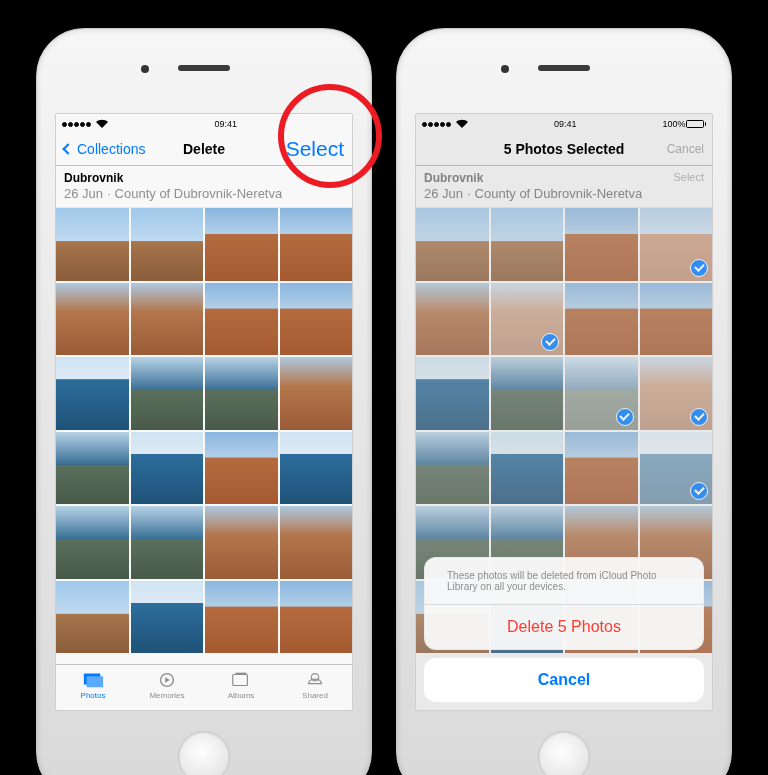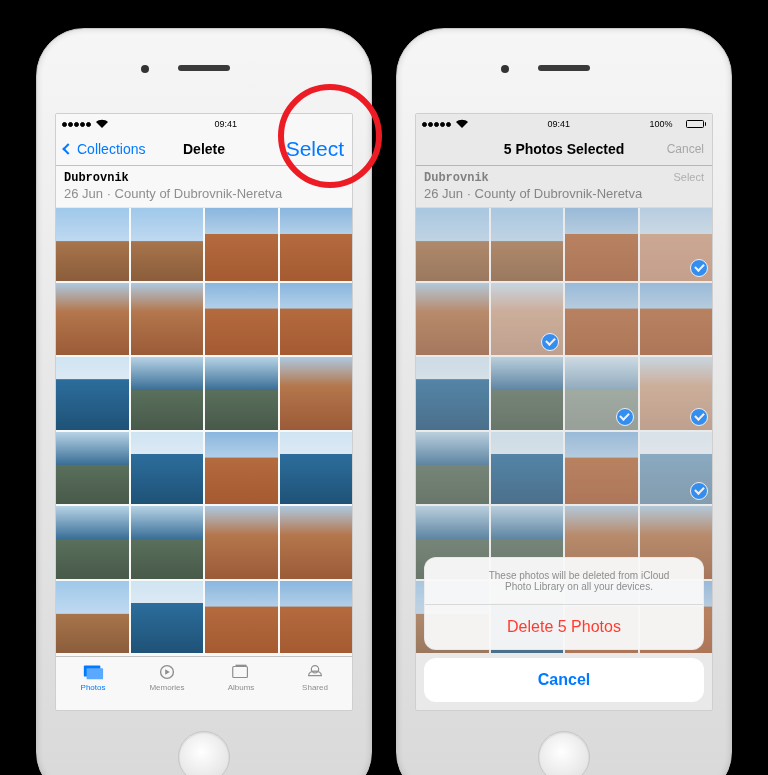--- a/index.html
+++ b/index.html
@@ -33,65 +33,65 @@
     background: radial-gradient(circle at 45% 40%, #fff, #e6e6e6 70%);
     box-shadow: inset 0 1px 2px rgba(0,0,0,.1);
   }
 
   
   .status { height:18px; font-size:9px; display:flex; align-items:center; justify-content:space-between; padding:2px 6px 0; color:#000; background:#f8f8f8; }
   .status .dots span { display:inline-block; width:5px; height:5px; border-radius:50%; border:.8px solid #000; margin-right:1px; }
   .status .dots span.f { background:#000; }
   .status .wifi svg { width:12px; height:9px; }
   .status .left { display:flex; align-items:center; gap:4px; }
-  .status .right { display:flex; align-items:center; gap:13px; font-size:9px; }
+  .status .right { display:flex; align-items:center; gap:0; font-size:9px; }
   .battery { display:inline-flex; align-items:center; gap:1px; }
   .battery-body { width:18px; height:8px; border:.8px solid #000; border-radius:1.5px; position:relative; padding:1px; }
   .battery-fill { background:#4cd964; height:100%; border-radius:.8px; }
   .battery-nub { width:1.5px; height:4px; background:#000; border-radius:0 1px 1px 0; }
 
   
   .navbar { height:34px; background:#f8f8f8; border-bottom:1px solid #c2c2c2; display:flex; align-items:center; justify-content:space-between; padding:0 8px; position:relative; }
   .navbar .title { position:absolute; left:0; right:0; text-align:center; font-size:14px; font-weight:600; pointer-events:none; color:#000; }
   .nav-link { color:#007aff; font-size:14px; display:flex; align-items:center; gap:2px; }
   .nav-link.big { font-size:21px; }
   .nav-link.dim { color:#b2b2b2; font-size:12px; }
   .chev { width:8px; height:8px; border-left:2px solid #007aff; border-bottom:2px solid #007aff; transform:rotate(45deg); margin-right:3px; }
 
   
   .moment-hdr { background:#f8f8f8; padding:5px 8px 6px; border-bottom:1px solid rgba(0,0,0,.06); display:flex; align-items:flex-start; justify-content:space-between; }
-  .moment-hdr .loc { font-size:12px; font-weight:600; color:#000;font-family:Liberation Mono, monospace; }
+  .moment-hdr .loc { font-size:12px; font-weight:600; color:#000; }
   .moment-hdr .sub { font-size:13px; color:#8e8e8e; margin-top:1px; }
   .moment-hdr .sel { font-size:11px; color:#bababa; }
 
   
   .grid { display:grid; grid-template-columns: repeat(4, 1fr); gap:2px; padding:0; }
   .cell { aspect-ratio:1/1; position:relative; overflow:hidden; }
   .overlay { position:absolute; inset:0; background:rgba(255,255,255,.35); }
   .check { position:absolute; right:4px; bottom:4px; width:18px; height:18px; border-radius:50%; background:#007aff; border:1.5px solid #fff; display:flex; align-items:center; justify-content:center; }
   .check::after { content:""; width:7px; height:4px; border-left:2px solid #fff; border-bottom:2px solid #fff; transform:rotate(-45deg) translate(1px,-1px); }
 
   
   .sky   { background: linear-gradient(180deg,#9fc8ea 0%,#bfd9f0 45%,#a7744b 46%,#8b5d3b 100%); }
   .roofs { background: linear-gradient(180deg,#8ab6df 0%,#b1cfe8 35%,#b46b3e 36%,#a55a31 100%); }
   .sea   { background: linear-gradient(180deg,#cfe4f2 0%,#dce9f4 30%,#2c6d9c 31%,#1f5277 100%); }
   .cliff { background: linear-gradient(180deg,#b7d3e6 0%,#3a6f97 45%,#5a6f5c 46%,#485a4a 100%); }
   .town  { background: linear-gradient(180deg,#aec9e0 0%,#b4764c 40%,#9a5b37 100%); }
 
   
-  .tabbar { position:absolute; left:0; right:0; bottom:12px; height:42px; background:rgba(248,248,248,.96); border-top:1px solid #c2c2c2; display:flex; }
+  .tabbar { position:absolute; left:0; right:0; bottom:4px; height:42px; background:rgba(248,248,248,.96); border-top:1px solid #c2c2c2; display:flex; }
   .tab { flex:1; display:flex; flex-direction:column; align-items:center; justify-content:center; gap:2px; font-size:8px; color:#8e8e8e; }
   .tab.active { color:#007aff; }
   .tab svg { width:22px; height:18px; }
 
   
   .sheet-dim { position:absolute; inset:0; background:rgba(0,0,0,.06); }
   .sheet { position:absolute; left:8px; right:8px; bottom:8px; }
   .sheet-group { background:rgba(248,248,248,.96); border-radius:12px; overflow:hidden; margin-bottom:8px; border:1px solid rgba(0,0,0,.04); }
-  .sheet-msg { font-size:10px; color:#8e8e8e; text-align:center; padding:12px 22px;margin-left:30px; }
+  .sheet-msg { font-size:10px; color:#8e8e8e; padding:12px 22px; }
   .sheet-sep { height:1px; background:#d9d9d9; }
   .sheet-btn { text-align:center; padding:13px 0; font-size:16px; }
   .destructive { color:#ff3b30; }
   .cancel-btn { background:#fff; border-radius:12px; text-align:center; padding:13px 0; font-size:16px; font-weight:600; color:#007aff; }
 
   
   .highlight-ring { position:absolute; width:104px; height:104px; border:6px solid #ed1c24; border-radius:50%; pointer-events:none; top:84px; left:278px; }
 
   
   .dim-all { position:absolute; inset:0; background:rgba(255,255,255,.22); pointer-events:none; }

